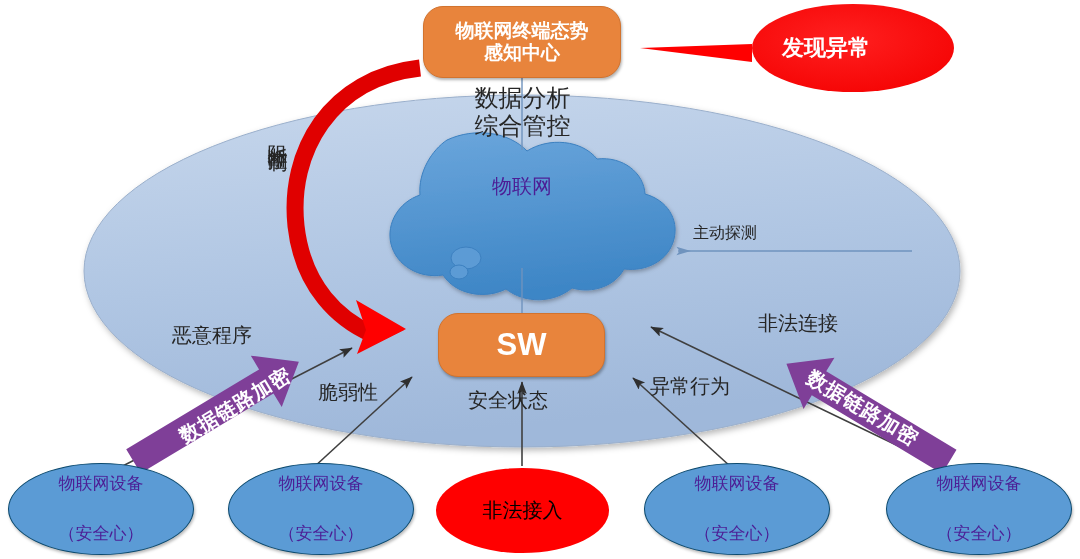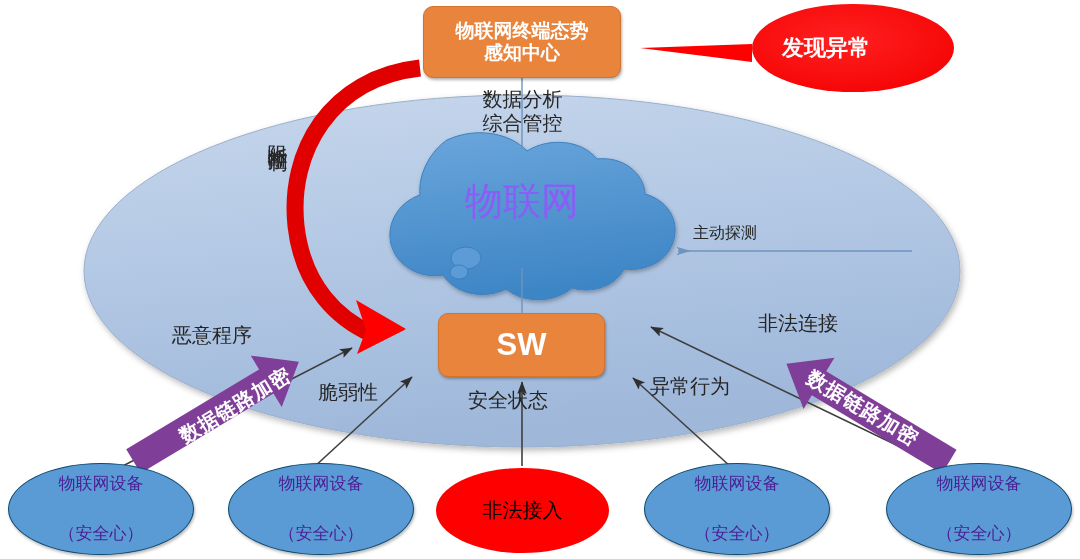--- a/index.html
+++ b/index.html
@@ -5,21 +5,21 @@
   html,body{margin:0;padding:0;background:#ffffff;}
   body{width:1080px;height:559px;overflow:hidden;
        font-family:"Liberation Sans","DejaVu Sans",sans-serif;}
   #stage{position:relative;width:1080px;height:559px;background:#fff;}
   #stage svg.layer{position:absolute;left:0;top:0;width:1080px;height:559px;}
 
   .node{position:absolute;display:flex;align-items:center;justify-content:center;
         text-align:center;box-sizing:border-box;line-height:1.18;}
 
   
-  .orange-box{background:#E8843C;border:1px solid #D2732E;border-radius:10px;
+  .orange-box{background:#E8843C;border:1px solid #D2732E;border-radius:20px;
               color:#ffffff;font-weight:700;
               box-shadow:1px 2px 3px rgba(0,0,0,.30);}
 
   
   .device-ellipse{background:#5B9BD5;border:1px solid #0c4a6e;border-radius:50%;
                   color:#4c1d95;box-shadow:1px 2px 3px rgba(0,0,0,.28);gap:30px;}
 
   
   .red-ellipse{background:#FF0000;border-radius:50%;color:#000000;}
 
@@ -125,26 +125,26 @@
 
   <div class="node orange-box" style="left:423px;top:6px;width:198px;height:72px;font-size:19px;flex-direction:column;">
     <span>物联网终端态势</span>
     <span>感知中心</span>
   </div>
 
   <div class="node" style="left:743px;top:26px;width:166px;height:44px;color:#fff;font-size:22px;font-weight:700;">
     <span>发现异常</span>
   </div>
 
-  <div class="node" style="left:440px;top:84px;width:165px;height:56px;flex-direction:column;font-size:20px;color:#262626;">
+  <div class="node" style="left:440px;top:84px;width:165px;height:56px;flex-direction:column;font-size:24px;color:#262626;">
     <span>数据分析</span>
     <span>综合管控</span>
   </div>
 
-  <div class="node" style="left:432px;top:178px;width:180px;height:46px;color:#8b5cf6;font-size:38px;">
+  <div class="node" style="left:432px;top:164px;width:180px;height:46px;color:#4c1d95;font-size:20px;">
     <span>物联网</span>
   </div>
 
   <div class="lbl-vert" style="left:268px;top:130px;font-size:20px;">
     <span>阻断控制</span>
   </div>
 
   <div class="lbl" style="left:693px;top:223px;font-size:16px;">
     <span>主动探测</span>
   </div>

